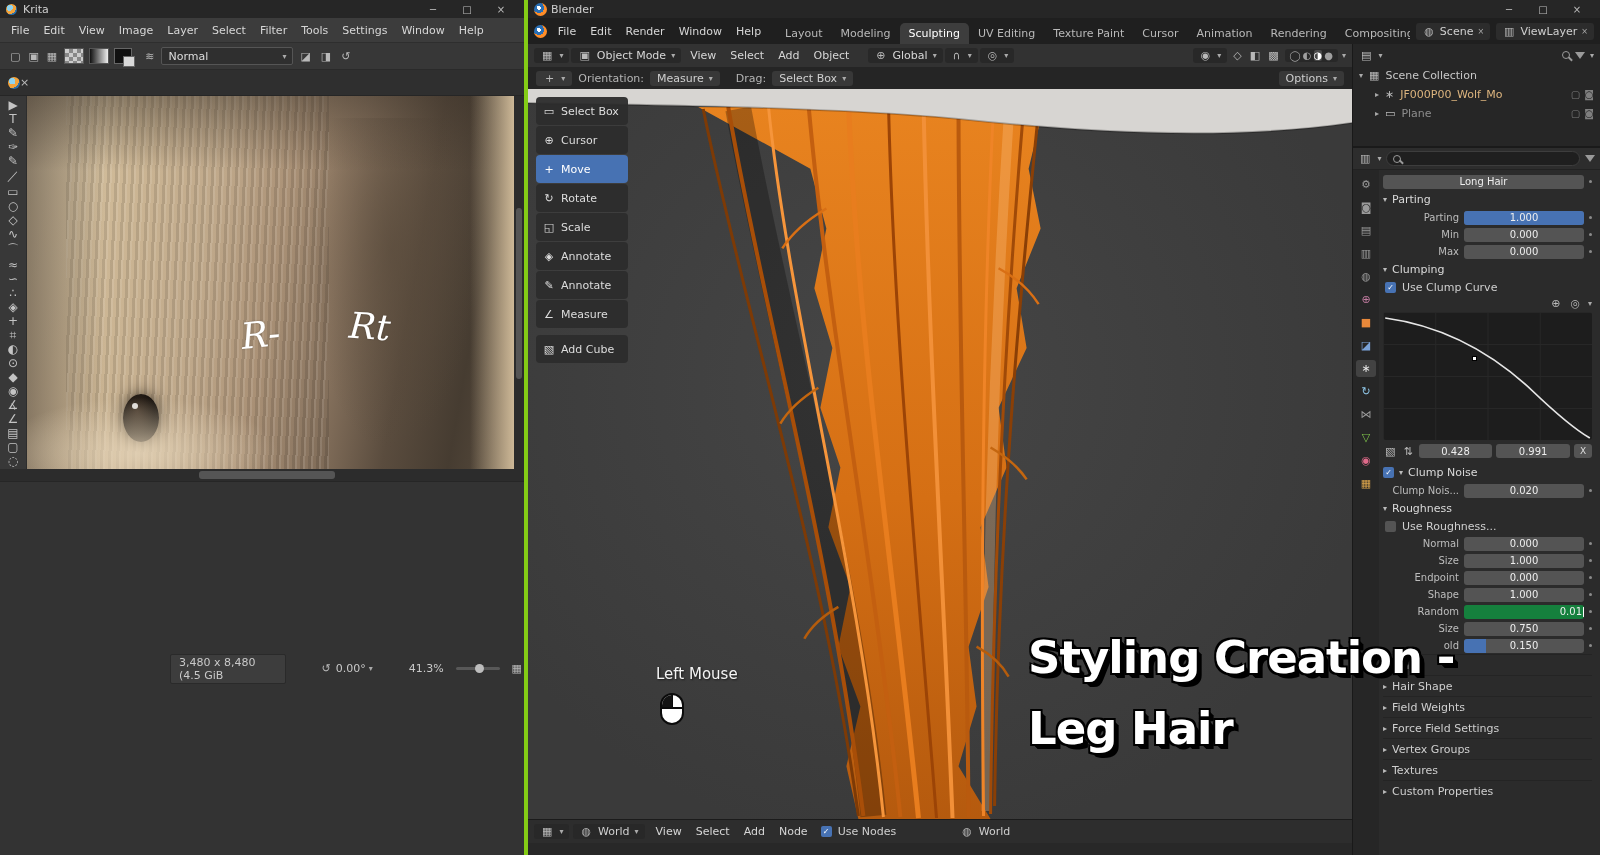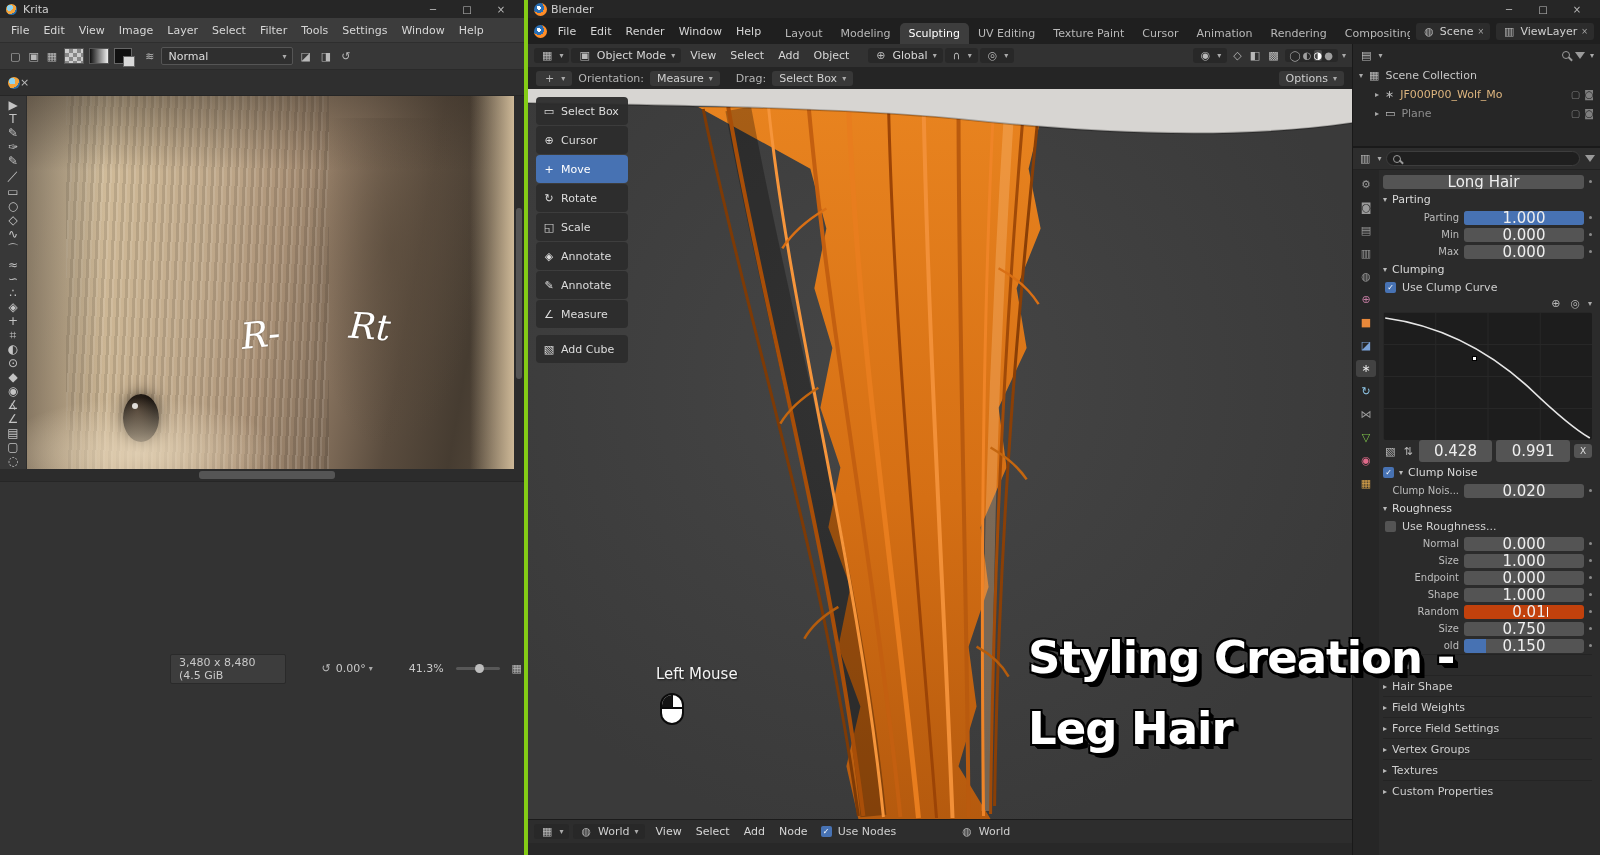--- a/index.html
+++ b/index.html
@@ -151,40 +151,40 @@
   .props-tabs { width:26px; flex:0 0 auto; background:#262626; display:flex; flex-direction:column;
     align-items:center; gap:6px; padding-top:6px; overflow:hidden; }
   .ptab { width:20px; height:17px; display:flex; align-items:center; justify-content:center;
     font-size:11px; color:#9a9a9a; border-radius:3px; }
   .ptab.active { background:#424242; color:#eee; }
   .props-scroll { flex:1; padding:3px 8px 2px 4px; overflow:hidden; display:flex; flex-direction:column; }
   .p-row { display:flex; align-items:center; height:17px; gap:5px; flex:0 0 auto; }
   .p-label { width:76px; text-align:right; color:#bdbdbd; font-size:10px; white-space:nowrap;
     overflow:hidden; flex:0 0 auto; }
   .p-field { flex:1; height:14px; background:#545454; border-radius:3px; position:relative;
-    color:#eee; font-size:15px; display:flex; align-items:center; justify-content:center; overflow:hidden; }
+    color:#eee; font-size:10px; display:flex; align-items:center; justify-content:center; overflow:hidden; }
   .p-field .fill { position:absolute; left:0; top:0; bottom:0; background:#4772b3; }
   .p-field .val { position:relative; z-index:1; }
-  .p-field.editing { background:#c2410c; justify-content:center; padding-left:12px; }
+  .p-field.editing { background:#15803d; justify-content:flex-end; padding-left:12px; }
   .p-field.editing .caret-bar { width:1px; height:10px; background:#fff; margin-left:1px; }
   .p-dot { width:3px; height:3px; border-radius:50%; background:#8b8b8b; flex:0 0 auto; }
   .p-sec { display:flex; align-items:center; gap:5px; height:19px; color:#dadada; flex:0 0 auto; }
   .p-sec .chev { font-size:8px; color:#bbb; }
   .p-sec.collapsed { height:21px; border-top:1px solid #242424; color:#cfcfcf; }
   .p-check { display:flex; align-items:center; gap:6px; height:17px; color:#cfcfcf; flex:0 0 auto; padding-left:2px; }
   .curve-tools { display:flex; justify-content:flex-end; gap:6px; height:14px; align-items:center;
     color:#b5b5b5; flex:0 0 auto; }
   .curve-box { height:128px; flex:0 0 auto; background:#1d1d1d; border-radius:3px; position:relative;
     margin:2px 0;
     background-image:linear-gradient(#272727 1px,transparent 1px),linear-gradient(90deg,#272727 1px,transparent 1px);
     background-size:25% 25%; }
   .curve-box svg { position:absolute; inset:0; width:100%; height:100%; }
   .curve-pt { position:absolute; left:42.8%; top:34.4%; width:5px; height:5px; background:#fff; border:1px solid #000; }
   .curve-footer { display:flex; gap:4px; align-items:center; height:18px; flex:0 0 auto; margin-bottom:3px; }
-  .curve-footer .p-field { height:22px; }
+  .curve-footer .p-field { height:14px; }
   .xbtn { width:18px; height:14px; background:#545454; border-radius:3px; color:#ddd; display:flex;
     align-items:center; justify-content:center; font-size:9px; flex:0 0 auto; }
 </style>
 </head>
 <body>
 
 <div id="app">
 
   <div id="krita">
     <div class="titlebar">

